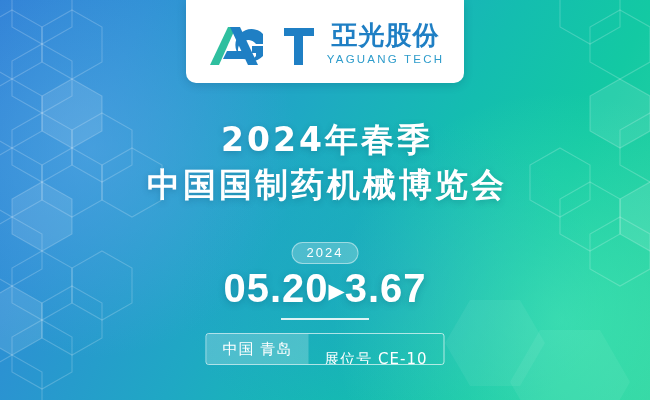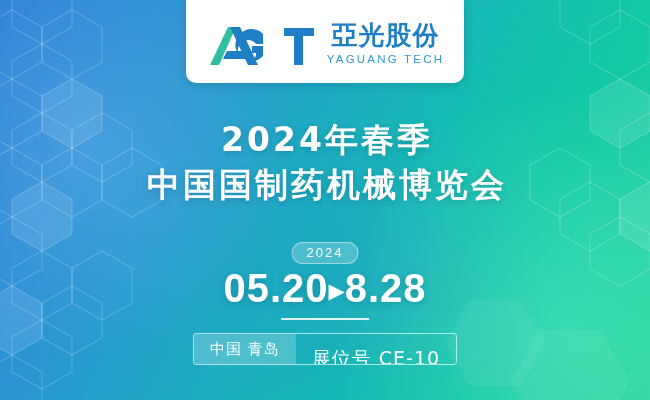--- a/index.html
+++ b/index.html
@@ -181,21 +181,21 @@
     align-items: center;
     padding: 0 16px;
     background: rgba(255,255,255,0.22);
     font-size: 15px;
     letter-spacing: 1px;
   }
   .info-booth {
     display: flex;
     align-items: center;
     padding: 0 16px;
-    font-size: 19px;
+    font-size: 15px;
     letter-spacing: 1px;
     margin-top: 20px;
   }
 </style>
 </head>
 <body>
 
 <div class="poster">
 
   <div class="glow-a"></div>
@@ -275,21 +275,21 @@
   <div class="title-block">
     <div class="title-line1">2024年春季</div>
     <div class="title-line2">中国国制药机械博览会</div>
   </div>
 
   <div class="year-pill">2024</div>
 
   <div class="date-row">
     <span class="date-main">05.20</span>
     <span class="date-arrow">▶</span>
-    <span class="date-main">8.28</span>
+    <span class="date-main">3.67</span>
   </div>
   <div class="date-underline"></div>
 
   <div class="info-bar">
     <div class="info-city">中国 青岛</div>
     <div class="info-booth">展位号 CE-10</div>
   </div>
 
 </div>
 

